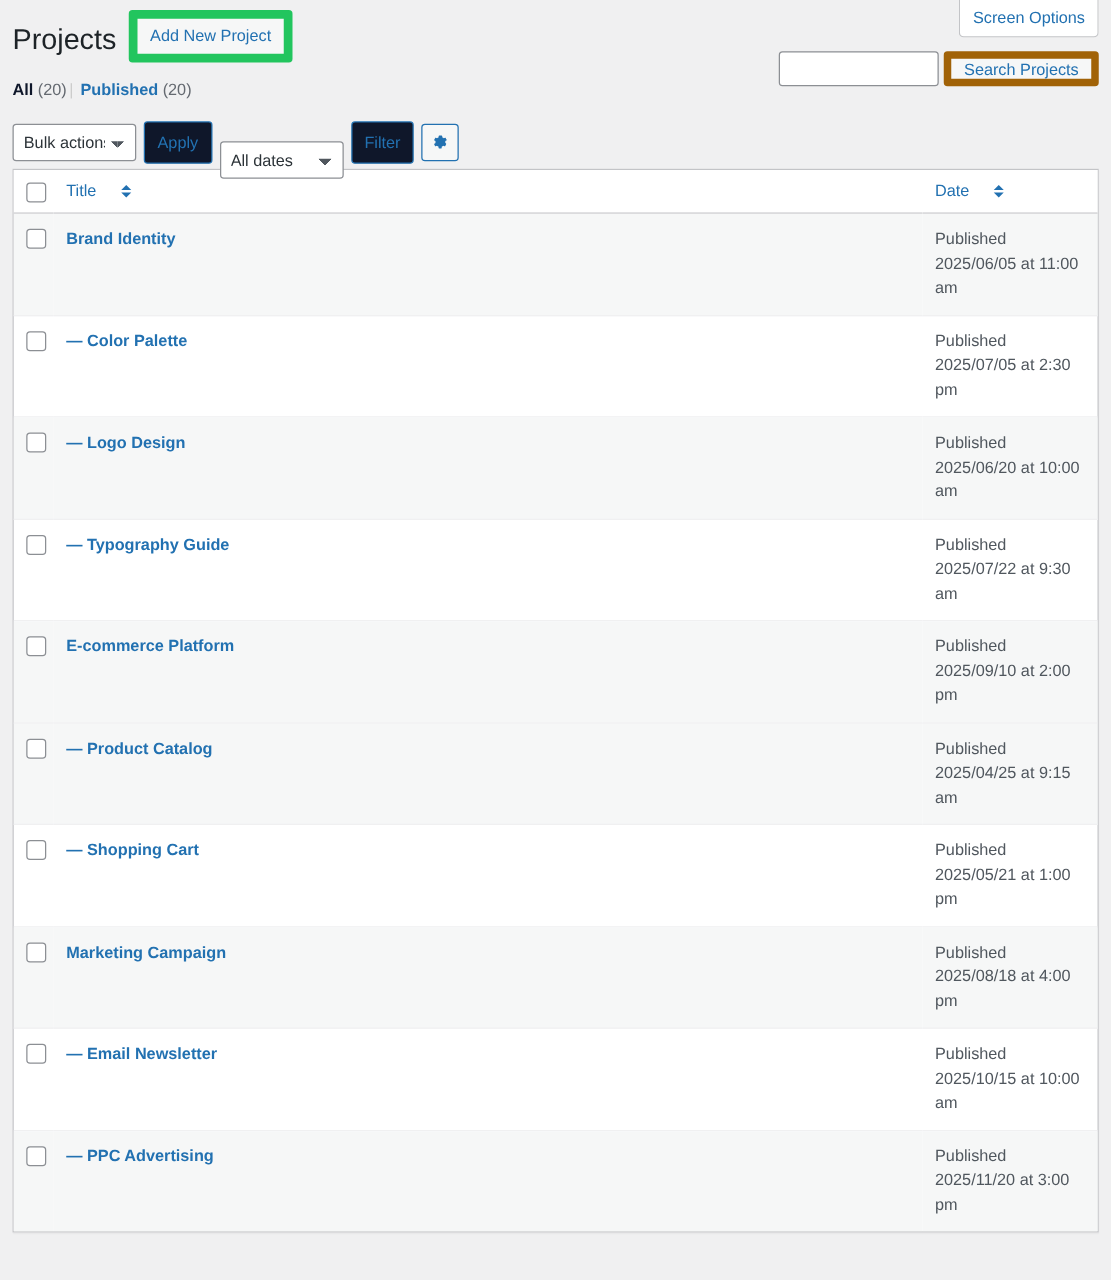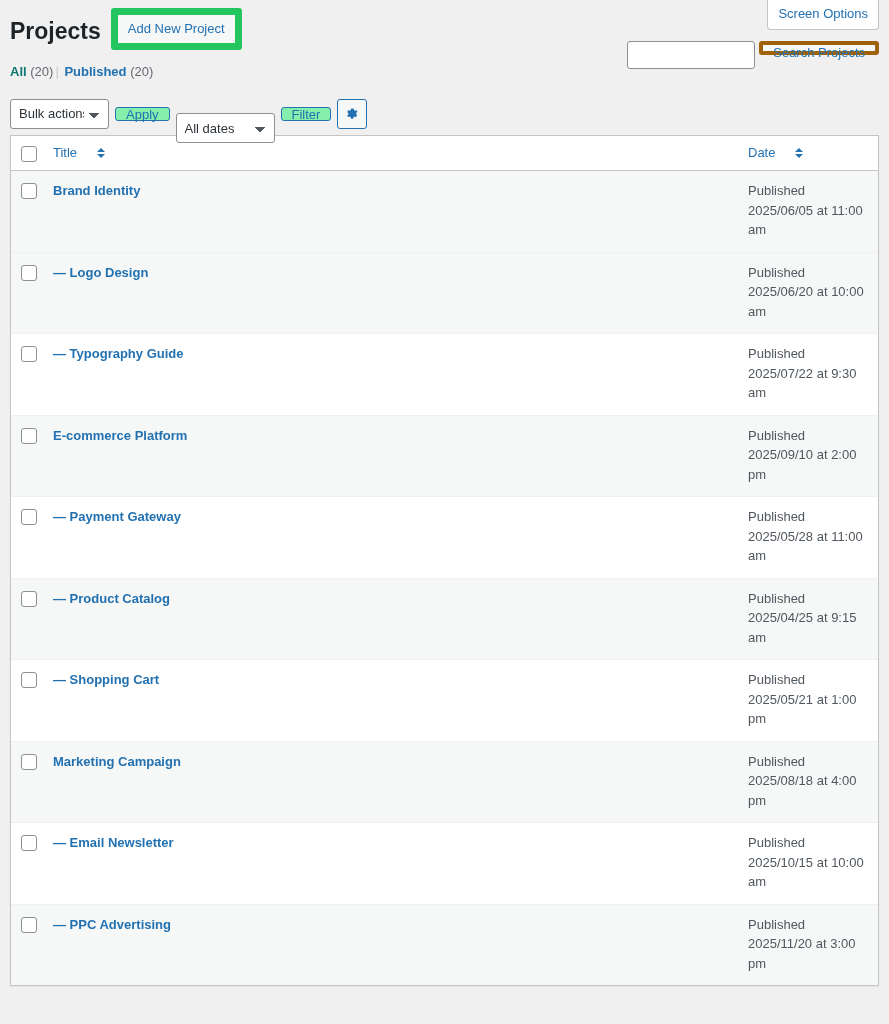--- a/index.html
+++ b/index.html
@@ -39,21 +39,21 @@
 
   
   .page-head {
     display: flex;
     align-items: center;
     gap: 10px;
     padding-top: 8px;
   }
   h1.page-title {
     font-size: 23px;
-    font-weight: 700;
+    font-weight: 400;
     color: #1d2327;
     margin: 0;
     padding: 9px 0 4px 0;
     line-height: 1.3;
   }
   .page-title-action {
     display: inline-block;
     background: #f6f7f7;
     border: 7px solid #22c55e;
     color: #2271b1;
@@ -78,21 +78,21 @@
     display: inline;
     margin: 0;
     padding: 0;
     white-space: nowrap;
   }
   ul.subsubsub a {
     color: #2271b1;
     text-decoration: none;
     font-weight: 600;
   }
-  ul.subsubsub a.current { color: #0f766e; font-weight: 600; }
+  ul.subsubsub a.current { color: #0f172a; font-weight: 600; }
   ul.subsubsub .count { color: #646970; font-weight: 400; }
   ul.subsubsub .sep { color: #ccc; padding: 0 2px; }
 
   
   .search-box {
     position: absolute;
     right: 10px;
     top: 41px;
     display: flex;
     gap: 4px;
@@ -103,24 +103,24 @@
     height: 28px;
     border: 1px solid #8c8f94;
     border-radius: 3px;
     background: #fff;
     padding: 0 8px;
     font-size: 13px;
     color: #2c3338;
   }
   .search-submit {
     background: #f6f7f7;
-    border: 4px solid #a16207;
-    color: #2271b1;
-    border-radius: 3px;
-    height: 14px;
+    border: 6px solid #a16207;
+    color: #2271b1;
+    border-radius: 3px;
+    height: 28px;
     padding: 0 10px;
     font-size: 13px;
     cursor: pointer;
     white-space: nowrap;
   }
 
   
   .tablenav {
     display: flex;
     align-items: center;
@@ -140,25 +140,25 @@
     appearance: none;
     background-image: linear-gradient(45deg, transparent 49%, #50575e 50%),
                       linear-gradient(135deg, #50575e 50%, transparent 51%);
     background-position: calc(100% - 14px) 13px, calc(100% - 9px) 13px;
     background-size: 5px 5px, 5px 5px;
     background-repeat: no-repeat;
   }
   #bulk-action-selector { width: 99px; }
   #filter-by-date { width: 99px; margin-top: 29px; }
   .button-secondary {
-    background: #86efac;
+    background: #0f172a;
     border: 1px solid #2271b1;
     color: #2271b1;
     border-radius: 3px;
-    height: 14px;
+    height: 34px;
     padding: 0 10px;
     font-size: 13px;
     line-height: 1;
     cursor: pointer;
     white-space: nowrap;
     text-align: right;
   }
   .icon-button {
     width: 30px;
     height: 30px;
@@ -329,20 +329,28 @@
     </thead>
     <tbody id="table-body">
         <tr class="alternate">
           <td class="col-cb"><input type="checkbox" style=""></td>
           <td class="col-title"><a class="row-title" href="#">Brand Identity</a></td>
           <td class="col-date">
             <span class="status">Published</span>
             <span class="date">2025/06/05 at 11:00 am</span>
           </td>
         </tr>
+        <tr>
+          <td class="col-cb"><input type="checkbox" style=""></td>
+          <td class="col-title"><a class="row-title" href="#">— Color Palette</a></td>
+          <td class="col-date">
+            <span class="status">Published</span>
+            <span class="date">2025/07/05 at 2:30 pm</span>
+          </td>
+        </tr>
         <tr class="alternate">
           <td class="col-cb"><input type="checkbox" style=""></td>
           <td class="col-title"><a class="row-title" href="#">— Logo Design</a></td>
           <td class="col-date">
             <span class="status">Published</span>
             <span class="date">2025/06/20 at 10:00 am</span>
           </td>
         </tr>
         <tr>
           <td class="col-cb"><input type="checkbox" style=""></td>
@@ -353,54 +361,46 @@
           </td>
         </tr>
         <tr class="alternate">
           <td class="col-cb"><input type="checkbox" style=""></td>
           <td class="col-title"><a class="row-title" href="#">E-commerce Platform</a></td>
           <td class="col-date">
             <span class="status">Published</span>
             <span class="date">2025/09/10 at 2:00 pm</span>
           </td>
         </tr>
+        <tr class="alternate">
+          <td class="col-cb"><input type="checkbox" style=""></td>
+          <td class="col-title"><a class="row-title" href="#">— Product Catalog</a></td>
+          <td class="col-date">
+            <span class="status">Published</span>
+            <span class="date">2025/04/25 at 9:15 am</span>
+          </td>
+        </tr>
         <tr>
           <td class="col-cb"><input type="checkbox" style=""></td>
-          <td class="col-title"><a class="row-title" href="#">— Payment Gateway</a></td>
-          <td class="col-date">
-            <span class="status">Published</span>
-            <span class="date">2025/05/28 at 11:00 am</span>
-          </td>
-        </tr>
-        <tr class="alternate">
-          <td class="col-cb"><input type="checkbox" style=""></td>
-          <td class="col-title"><a class="row-title" href="#">— Product Catalog</a></td>
-          <td class="col-date">
-            <span class="status">Published</span>
-            <span class="date">2025/04/25 at 9:15 am</span>
+          <td class="col-title"><a class="row-title" href="#">— Shopping Cart</a></td>
+          <td class="col-date">
+            <span class="status">Published</span>
+            <span class="date">2025/05/21 at 1:00 pm</span>
+          </td>
+        </tr>
+        <tr class="alternate">
+          <td class="col-cb"><input type="checkbox" style=""></td>
+          <td class="col-title"><a class="row-title" href="#">Marketing Campaign</a></td>
+          <td class="col-date">
+            <span class="status">Published</span>
+            <span class="date">2025/08/18 at 4:00 pm</span>
           </td>
         </tr>
         <tr>
           <td class="col-cb"><input type="checkbox" style=""></td>
-          <td class="col-title"><a class="row-title" href="#">— Shopping Cart</a></td>
-          <td class="col-date">
-            <span class="status">Published</span>
-            <span class="date">2025/05/21 at 1:00 pm</span>
-          </td>
-        </tr>
-        <tr class="alternate">
-          <td class="col-cb"><input type="checkbox" style=""></td>
-          <td class="col-title"><a class="row-title" href="#">Marketing Campaign</a></td>
-          <td class="col-date">
-            <span class="status">Published</span>
-            <span class="date">2025/08/18 at 4:00 pm</span>
-          </td>
-        </tr>
-        <tr>
-          <td class="col-cb"><input type="checkbox" style=""></td>
           <td class="col-title"><a class="row-title" href="#">— Email Newsletter</a></td>
           <td class="col-date">
             <span class="status">Published</span>
             <span class="date">2025/10/15 at 10:00 am</span>
           </td>
         </tr>
         <tr class="alternate">
           <td class="col-cb"><input type="checkbox" style=""></td>
           <td class="col-title"><a class="row-title" href="#">— PPC Advertising</a></td>
           <td class="col-date">

